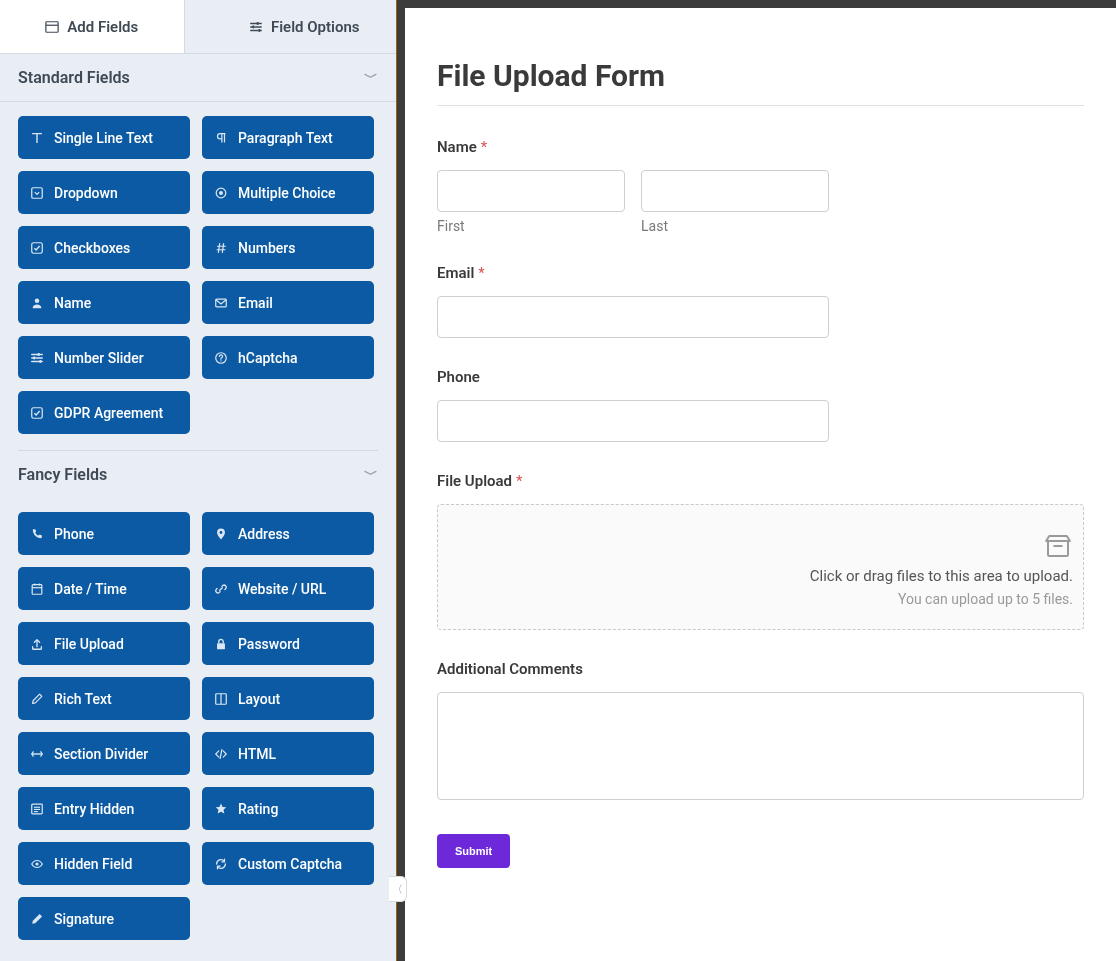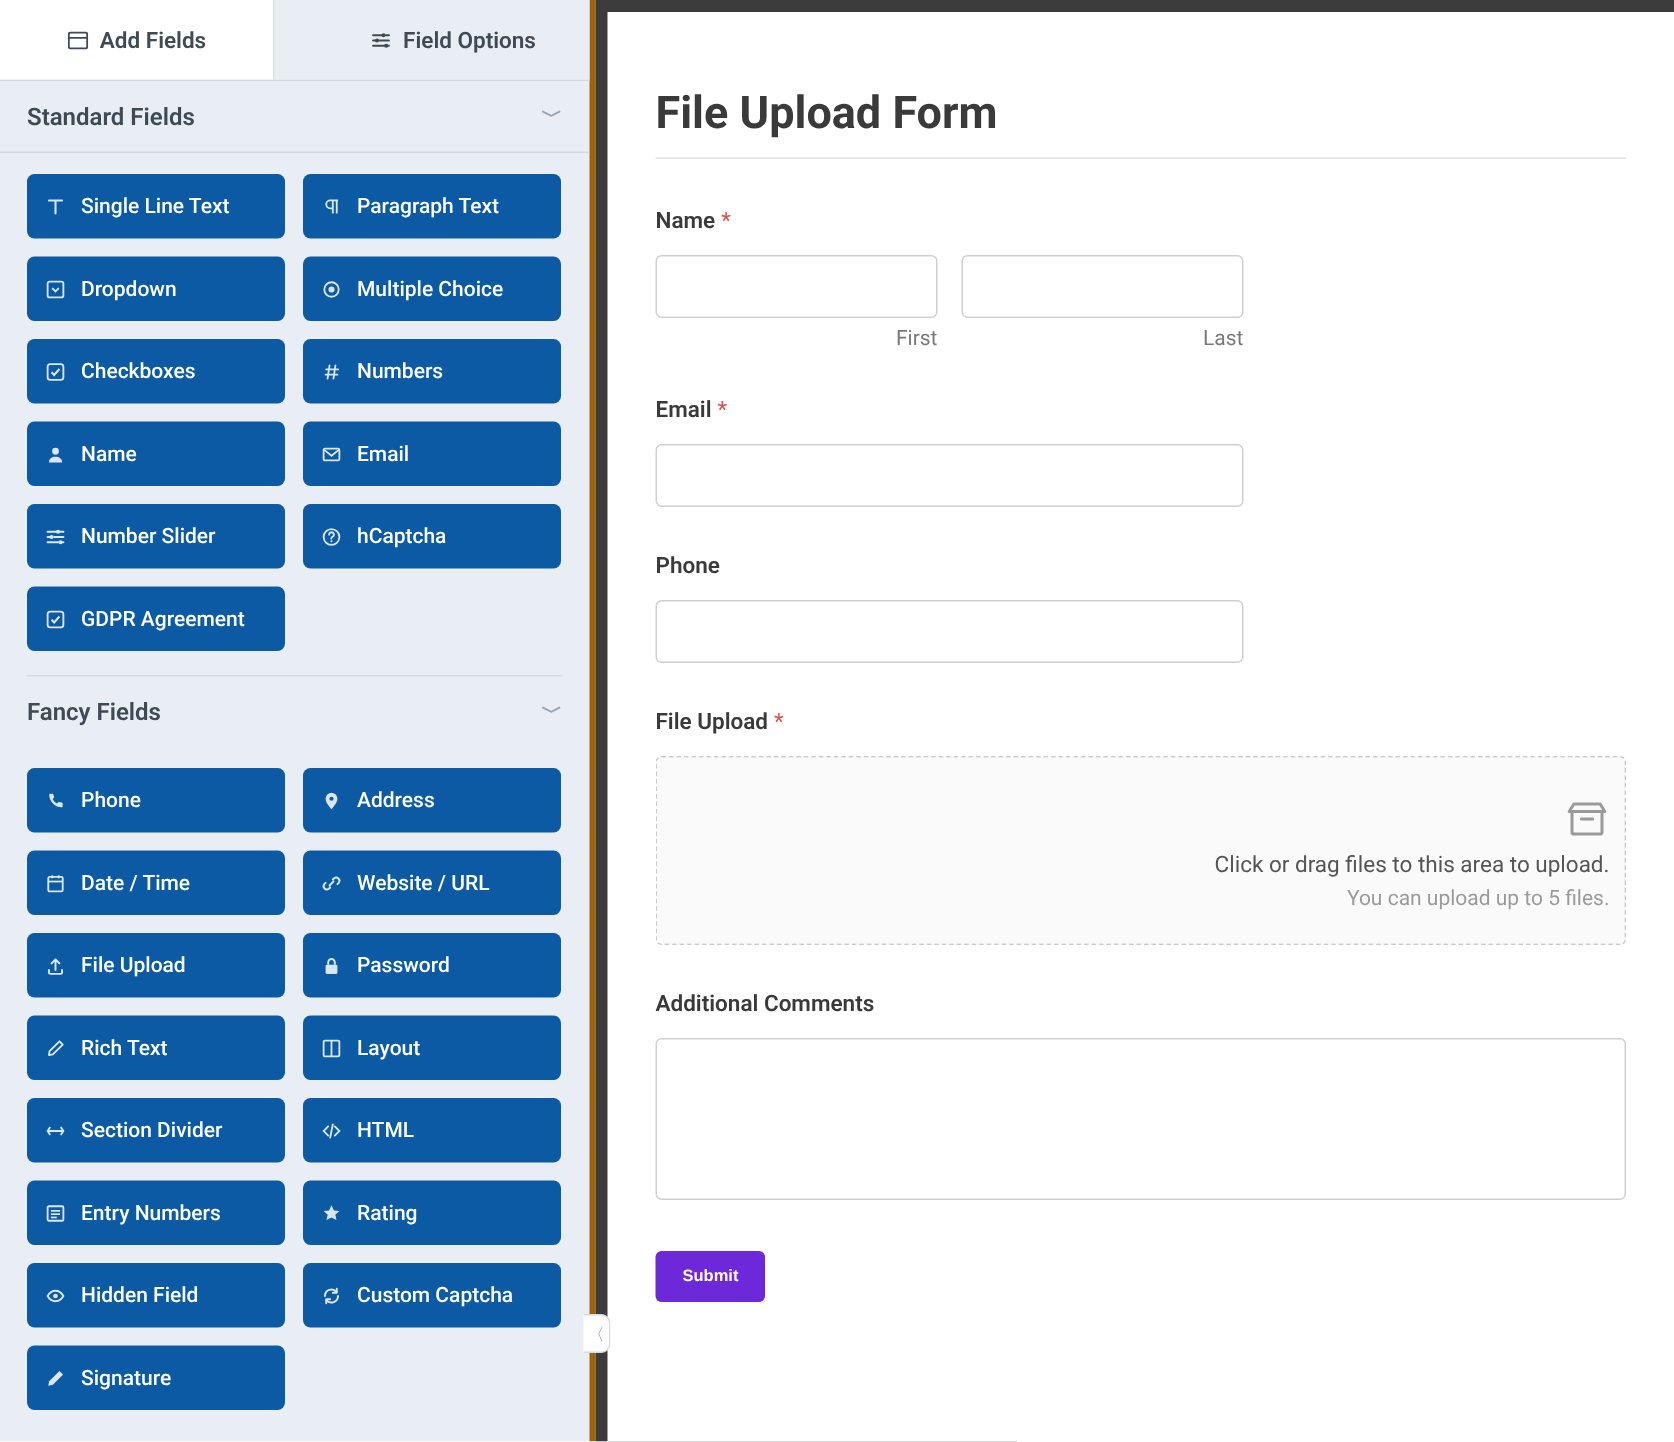--- a/index.html
+++ b/index.html
@@ -13,21 +13,21 @@
   }
   .app {
     display: flex;
     width: 100%;
     height: 100%;
   }
   
   .sidebar {
     width: 397px;
     background: #e8eef3;
-    border-right: 4px solid #a16207;
+    border-right: 1px solid #a16207;
     display: flex;
     flex-direction: column;
     height: 100%;
     position: relative;
   }
   .tabs {
     display: flex;
     height: 54px;
     border-bottom: 1px solid #d3dbe2;
   }
@@ -138,21 +138,21 @@
   .req { color: #d9534f; margin-left: 4px; font-weight: 400; }
   .text-input {
     width: 392px;
     height: 42px;
     border: 1px solid #cfcfcf;
     border-radius: 4px;
     font-size: 14px;
     padding: 0 10px;
   }
   .name-row { display: flex; gap: 16px; }
-  .name-col { display: flex; flex-direction: column; align-items: flex-end; }
+  .name-col { display: flex; flex-direction: column; }
   .name-col .text-input { width: 188px; }
   .sub-label {
     font-size: 14px;
     color: #797979;
     margin-top: 6px;
   }
   .upload-area {
     width: 100%;
     max-width: 654px;
     border: 1px dashed #c9c9c9;
@@ -483,21 +483,21 @@
           <div class="field-btn">
             <svg class="ico">
               <use href="#i-code"></use>
             </svg>
             <span>HTML</span>
           </div>
           <div class="field-btn">
             <svg class="ico">
               <use href="#i-preview"></use>
             </svg>
-            <span>Entry Numbers</span>
+            <span>Entry Hidden</span>
           </div>
           <div class="field-btn">
             <svg class="ico">
               <use href="#i-star"></use>
             </svg>
             <span>Rating</span>
           </div>
           <div class="field-btn">
             <svg class="ico">
               <use href="#i-eye-off"></use>

